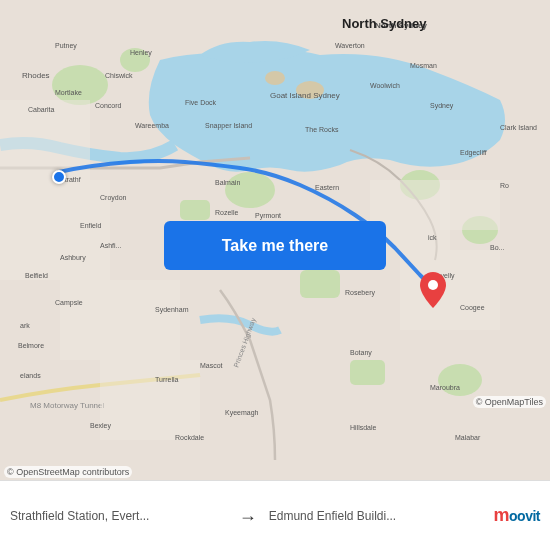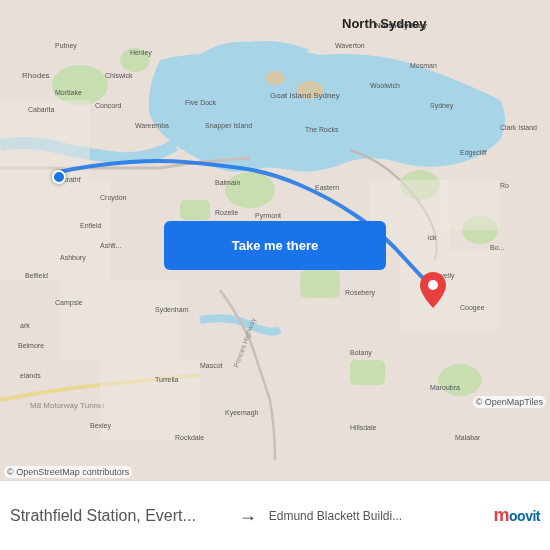--- a/index.html
+++ b/index.html
@@ -21,21 +21,21 @@
     #take-me-there-btn {
       position: absolute;
       top: 221px;
       left: 164px;
       width: 222px;
       height: 49px;
       background: #1a73e8;
       color: #fff;
       border: none;
       border-radius: 6px;
-      font-size: 13px;
+      font-size: 16px;
       font-weight: bold;
       cursor: pointer;
       display: flex;
       align-items: center;
       justify-content: center;
     }
 
     #map-label-north-sydney {
       position: absolute;
       top: 16px;
@@ -99,21 +99,21 @@
 
     #origin-section {
       display: flex;
       flex-direction: column;
       flex: 1;
       min-width: 0;
       padding-right: 6px;
     }
 
     #origin-label {
-      font-size: 16px;
+      font-size: 12px;
       color: #555;
       white-space: nowrap;
       overflow: hidden;
       text-overflow: ellipsis;
     }
 
     #arrow-icon {
       font-size: 18px;
       color: #333;
       padding: 0 6px;
@@ -286,20 +286,20 @@
   <div id="attribution">© OpenStreetMap contributors</div>
   <div id="attr-right">© OpenMapTiles</div>
 </div>
 
 <div id="bottom-bar">
   <div id="origin-section">
     <span id="origin-label">Strathfield Station, Evert...</span>
   </div>
   <span id="arrow-icon">→</span>
   <div id="destination-section">
-    <span id="destination-label">Edmund Blackett Buildi...</span>
+    <span id="destination-label">Edmund Enfield Buildi...</span>
   </div>
   <div id="moovit-logo">
     <span id="moovit-logo-text">
       <span style="font-size:18px;font-weight:900;color:#e84040;">m</span><span style="font-size:14px;font-weight:bold;color:#0369a1;">oovit</span>
     </span>
   </div>
 </div>
 
 </body></html>

